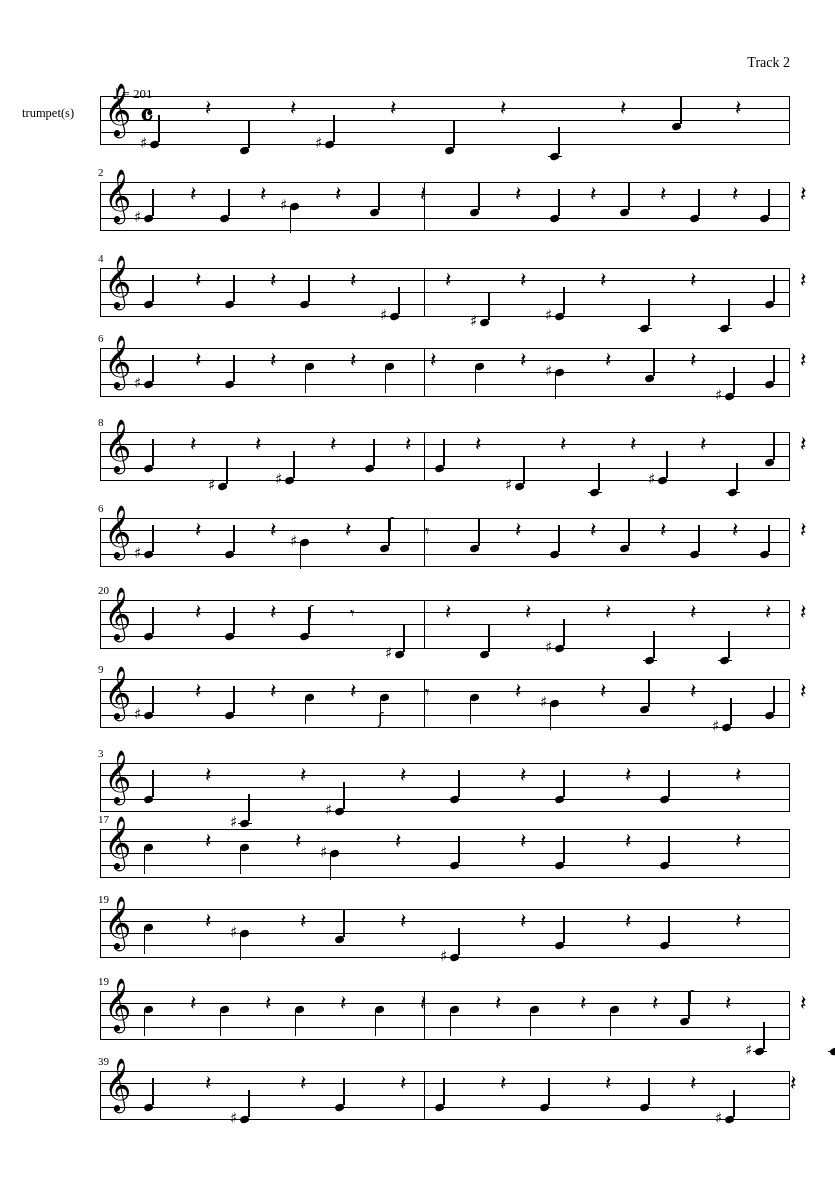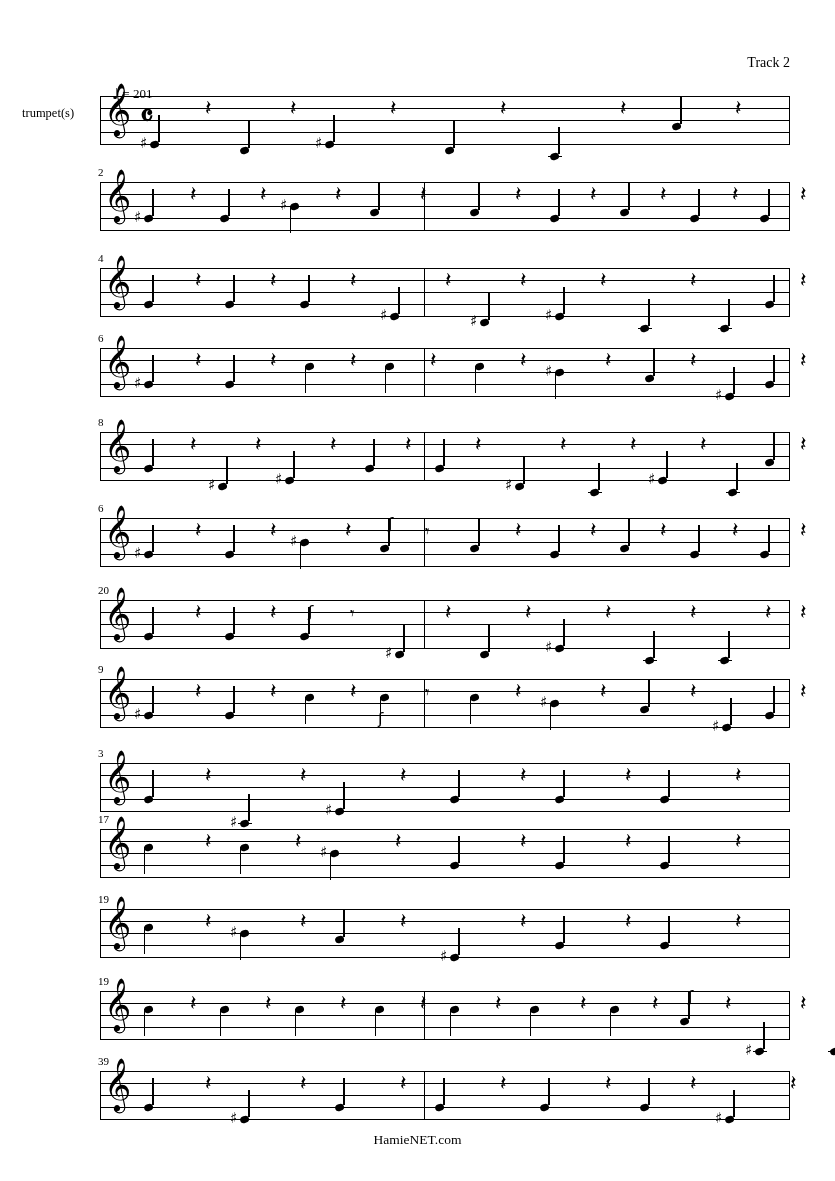--- a/index.html
+++ b/index.html
@@ -708,15 +708,14 @@
           <div class="stem" style="left: 548.3px; top: 7px;"></div>
           <div class="rest" style="top: 2px; left: 590px;">𝄽</div>
           <div class="note" style="left: 625px; top: 44.7px;"></div>
           <div class="stem" style="left: 633.3px; top: 19px;"></div>
           <div class="sharp" style="left: 615px; top: 40px;">♯</div>
           <div class="rest" style="top: 2px; left: 690px;">𝄽</div>
         </div>
       </div>
     </div>
 
-  <div class="footer">HamieNET.com</div>
 
 </div>
 
 </body></html>

